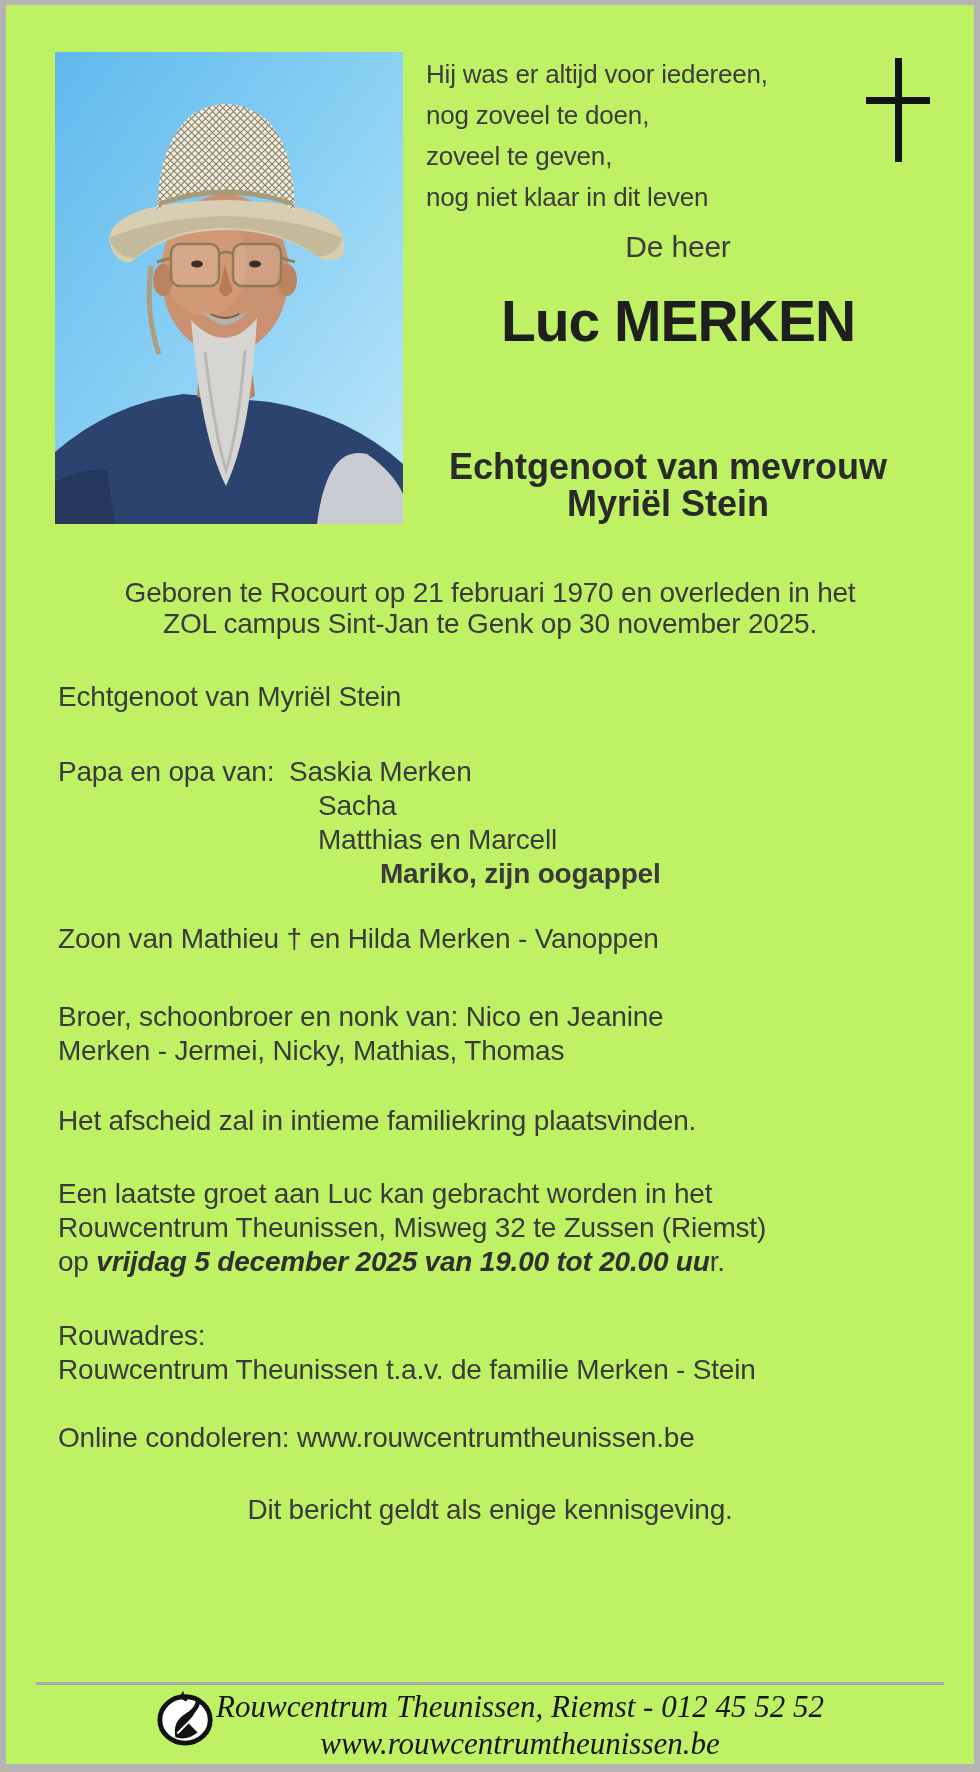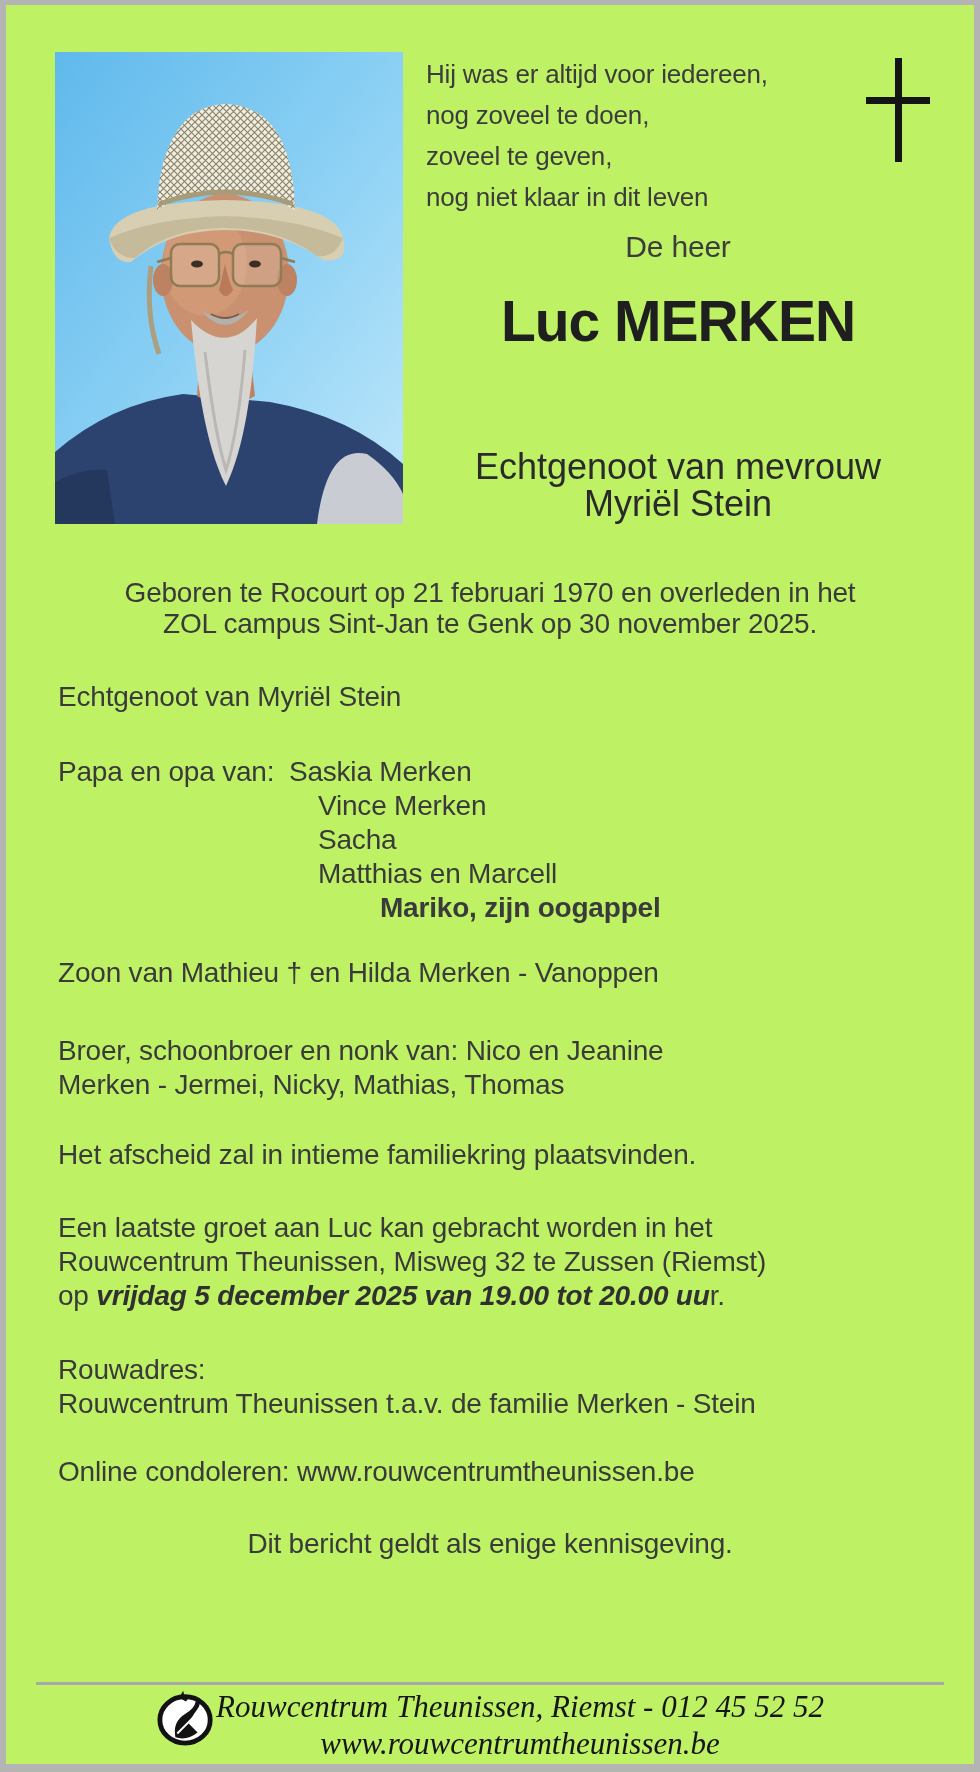--- a/index.html
+++ b/index.html
@@ -11,22 +11,22 @@
     border-width:5px 6px 8px 6px;pointer-events:none;z-index:50;}
   
   .photo{position:absolute;left:55px;top:52px;width:348px;height:472px;display:block;}
   .poem{position:absolute;left:426px;top:54px;width:470px;
     font-size:26px;line-height:41px;letter-spacing:-0.2px;color:#3c3c3c;white-space:nowrap;}
   .cross{position:absolute;left:866px;top:58px;width:64px;height:104px;}
   .salutation{position:absolute;left:410px;top:230px;width:536px;text-align:center;
     font-size:30px;color:#3c3c3c;letter-spacing:-0.2px;}
   .deceased-name{position:absolute;left:410px;top:288px;width:536px;text-align:center;
     font-size:57px;font-weight:700;letter-spacing:-1px;color:#1f1f1f;white-space:nowrap;}
-  .spouse-head{position:absolute;left:410px;top:448px;width:536px;text-align:center;
-    font-size:36px;line-height:37px;font-weight:400;color:#2a2a2a;}
+  .spouse-head{position:absolute;left:400px;top:448px;width:536px;text-align:center;
+    font-size:36px;line-height:37px;font-weight:700;color:#2a2a2a;}
   
   .bodytext{position:absolute;left:58px;top:560px;width:864px;
     font-size:28px;line-height:34px;letter-spacing:-0.2px;color:#3a3a3a;}
   .bodytext p{margin:0;}
   .p-birth{margin-top:17px !important;line-height:31px;text-align:center;}
   .p-spouse{margin-top:41px !important;}
   .p-children{margin-top:41px !important;}
   .indent1{padding-left:260px;}
   .indent2{padding-left:322px;font-weight:bold;}
   .name-gap{margin-left:7px;}
@@ -128,21 +128,20 @@
       <span>ZOL campus Sint-Jan te Genk op 30 november 2025.</span>
     </p>
 
     <p class="p-spouse">Echtgenoot van Myriël Stein</p>
 
     <div class="p-children">
       <div>
         <span>Papa en opa van:</span>
         <span class="name-gap">Saskia Merken</span>
       </div>
-      <div class="indent1">Vince Merken</div>
       <div class="indent1">Sacha</div>
       <div class="indent1">Matthias en Marcell</div>
       <div class="indent2">Mariko, zijn oogappel</div>
     </div>
 
     <p class="p-son">Zoon van Mathieu † en Hilda Merken - Vanoppen</p>
 
     <p class="p-siblings">
       <span>Broer, schoonbroer en nonk van: Nico en Jeanine</span><br>
       <span>Merken - Jermei, Nicky, Mathias, Thomas</span>

